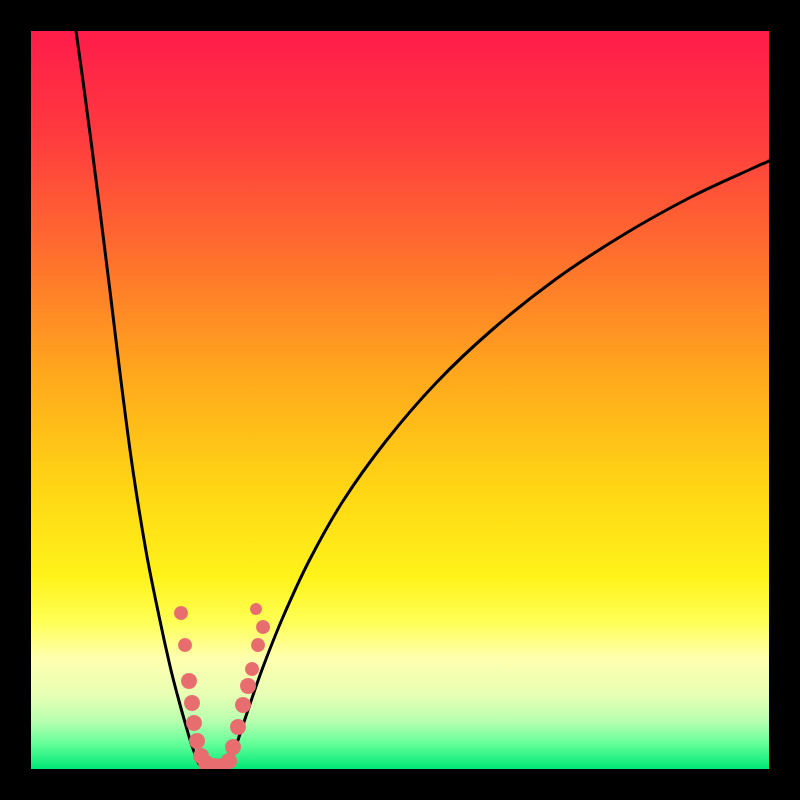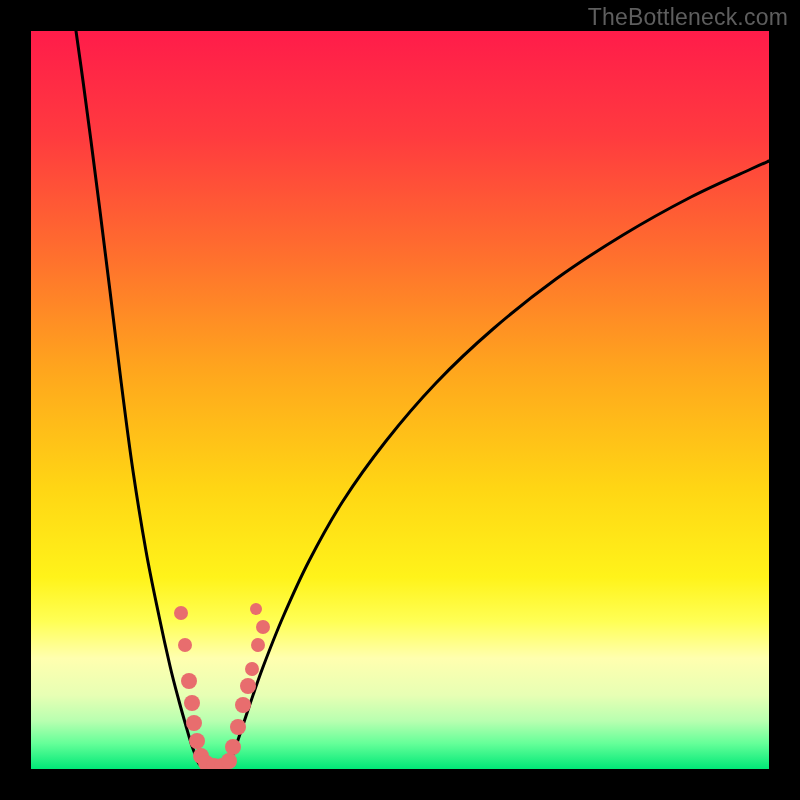--- a/index.html
+++ b/index.html
@@ -101,15 +101,14 @@
           <circle cx="217" cy="655" r="8" fill="#e86d6e"></circle>
           <circle cx="221" cy="638" r="7" fill="#e86d6e"></circle>
           <circle cx="227" cy="614" r="7" fill="#e86d6e"></circle>
           <circle cx="232" cy="596" r="7" fill="#e86d6e"></circle>
           <circle cx="225" cy="578" r="6" fill="#e86d6e"></circle>
         </g>
     </svg>
 
   </div>
 
-  <div class="watermark">TheBottleneck.com</div>
 
 </div>
 
 </body></html>

